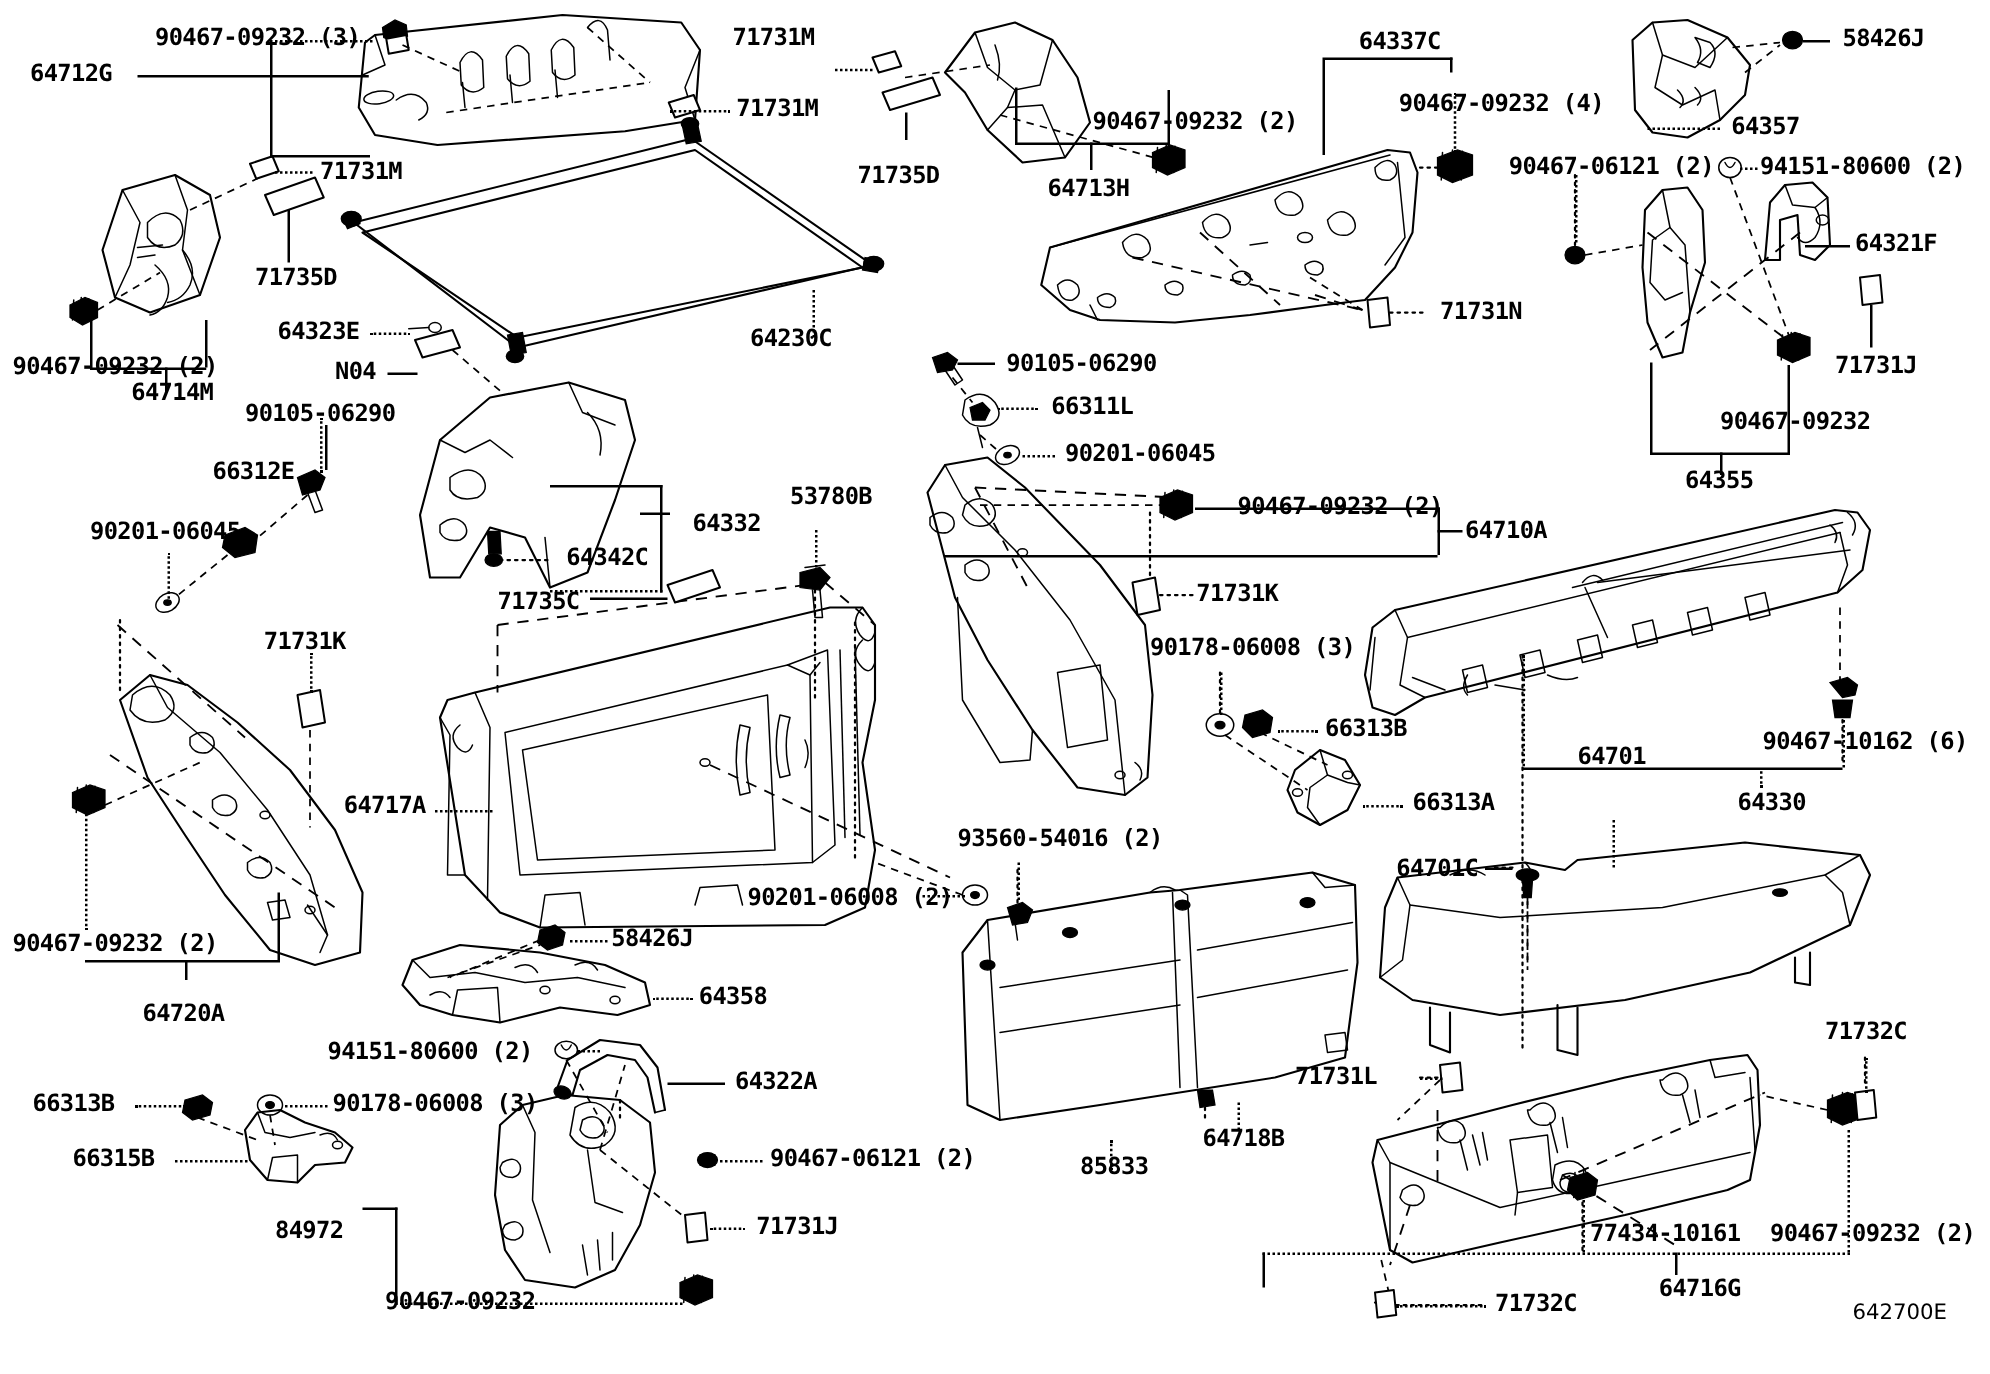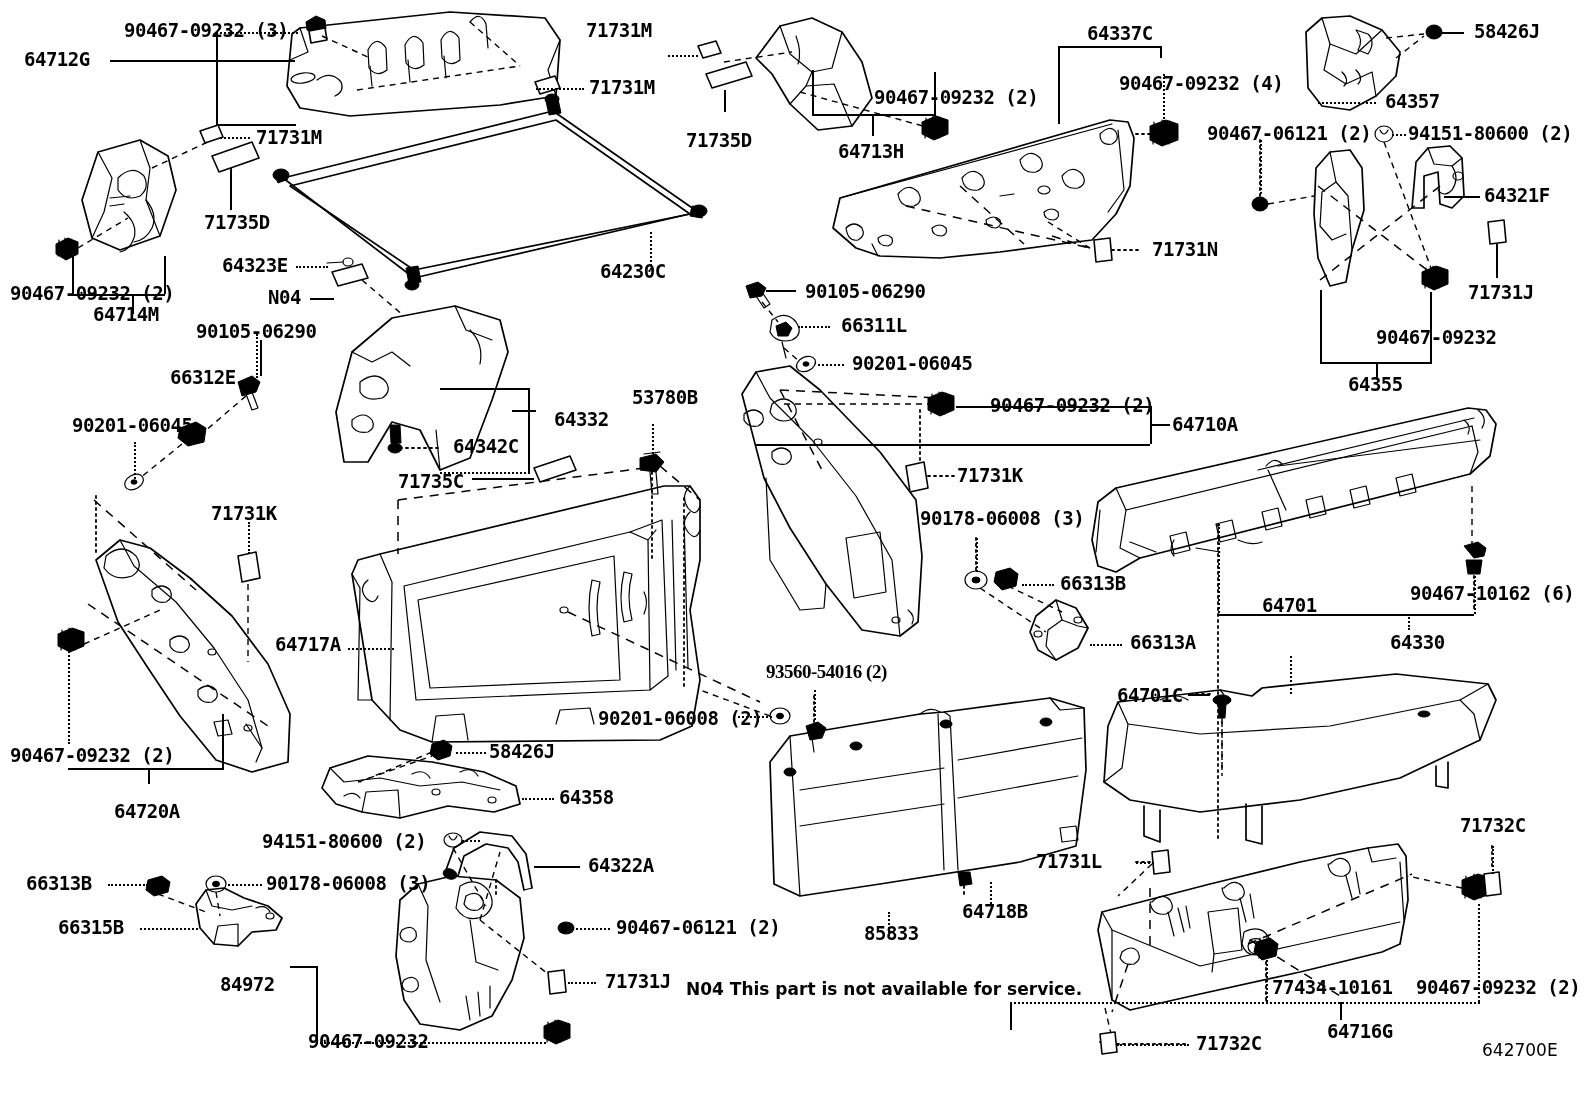--- a/index.html
+++ b/index.html
@@ -731,21 +731,21 @@
   <div class="lbl" style="left:1484px;top:186px;">64321F</div>
   <div class="lbl" style="left:1468px;top:283px;">71731J</div>
   <div class="lbl" style="left:1376px;top:328px;">90467-09232</div>
   <div class="lbl" style="left:1348px;top:375px;">64355</div>
   <div class="lbl" style="left:1152px;top:240px;">71731N</div>
   <div class="lbl" style="left:600px;top:262px;">64230C</div>
   <div class="lbl" style="left:222px;top:256px;">64323E</div>
   <div class="lbl" style="left:268px;top:288px;">N04</div>
   <div class="lbl" style="left:196px;top:322px;">90105-06290</div>
   <div class="lbl" style="left:10px;top:284px;">90467-09232 (2)</div>
-  <div class="lbl" style="left:93px;top:305px;">64714M</div>
+  <div class="lbl" style="left:105px;top:305px;">64714M</div>
   <div class="lbl" style="left:170px;top:368px;">66312E</div>
   <div class="lbl" style="left:72px;top:416px;">90201-06045</div>
   <div class="lbl" style="left:211px;top:504px;">71731K</div>
   <div class="lbl" style="left:554px;top:410px;">64332</div>
   <div class="lbl" style="left:453px;top:437px;">64342C</div>
   <div class="lbl" style="left:632px;top:388px;">53780B</div>
   <div class="lbl" style="left:398px;top:472px;">71735C</div>
   <div class="lbl" style="left:275px;top:635px;">64717A</div>
   <div class="lbl" style="left:598px;top:709px;">90201-06008 (2)</div>
   <div class="lbl" style="left:489px;top:742px;">58426J</div>
@@ -763,30 +763,29 @@
   <div class="lbl" style="left:114px;top:802px;">64720A</div>
   <div class="lbl" style="left:805px;top:282px;">90105-06290</div>
   <div class="lbl" style="left:841px;top:316px;">66311L</div>
   <div class="lbl" style="left:852px;top:354px;">90201-06045</div>
   <div class="lbl" style="left:990px;top:396px;">90467-09232 (2)</div>
   <div class="lbl" style="left:1172px;top:415px;">64710A</div>
   <div class="lbl" style="left:957px;top:466px;">71731K</div>
   <div class="lbl" style="left:920px;top:509px;">90178-06008 (3)</div>
   <div class="lbl" style="left:1060px;top:574px;">66313B</div>
   <div class="lbl" style="left:1130px;top:633px;">66313A</div>
-  <div class="lbl" style="left:766px;top:662px;font-family:Liberation Serif, serif;">93560-54016 (2)</div>
+  <div class="lbl" style="left:766px;top:662px;">93560-54016 (2)</div>
   <div class="lbl" style="left:1410px;top:584px;">90467-10162 (6)</div>
   <div class="lbl" style="left:1390px;top:633px;">64330</div>
   <div class="lbl" style="left:1262px;top:596px;">64701</div>
   <div class="lbl" style="left:1117px;top:686px;">64701C</div>
   <div class="lbl" style="left:864px;top:924px;">85833</div>
   <div class="lbl" style="left:962px;top:902px;">64718B</div>
   <div class="lbl" style="left:1036px;top:852px;">71731L</div>
   <div class="lbl" style="left:1460px;top:816px;">71732C</div>
   <div class="lbl" style="left:1272px;top:978px;">77434-10161</div>
   <div class="lbl" style="left:1416px;top:978px;">90467-09232 (2)</div>
   <div class="lbl" style="left:1196px;top:1034px;">71732C</div>
   <div class="lbl" style="left:1327px;top:1022px;">64716G</div>
 
-  <div class="note" style="left:686px;top:978px;">N04 This part is not available for service.</div>
   <div class="diagid" style="left:1482px;top:1040px;">642700E</div>
 
 </div>
 
 </body></html>

